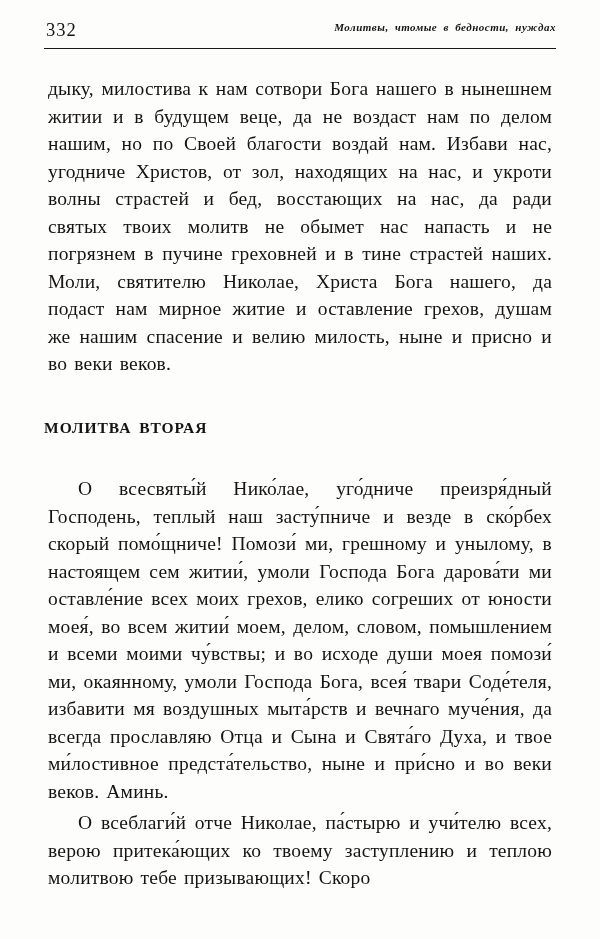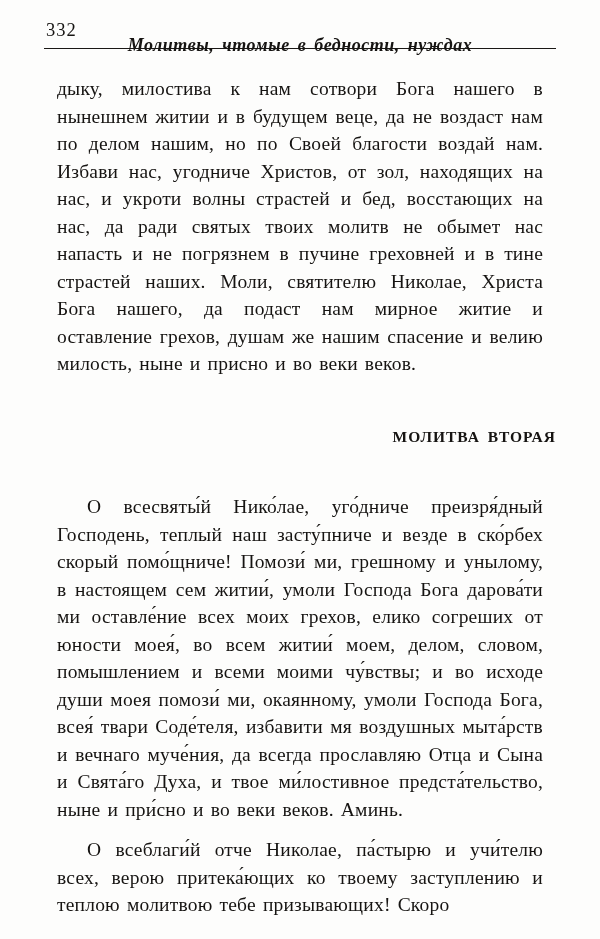--- a/index.html
+++ b/index.html
@@ -28,51 +28,51 @@
     position: absolute;
     left: 2px;
     top: 0;
     font-size: 18.5px;
     letter-spacing: 1px;
   }
   .running-title {
     position: absolute;
     left: 0;
     right: 0;
-    top: 15px;
-    text-align: center;
+    top: 1px;
+    text-align: right;
     font-style: italic;
     font-weight: bold;
-    font-size: 18px;
+    font-size: 11px;
     letter-spacing: 0.5px;
     word-spacing: 3px;
   }
   .head-rule {
     border: 0;
     border-top: 1.6px solid #1a1815;
     margin: 2px 0 0 0;
   }
   .body-text {
     margin-top: 26px;
     font-size: 19.5px;
     line-height: 27.5px;
     text-align: justify;
     letter-spacing: 0.2px;
     word-spacing: 2px;
   }
   p.prayer {
-    margin: 13px;
+    margin: 4px;
   }
   p.prayer.indented {
     text-indent: 30px;
   }
   h2.prayer-heading {
     margin: 0;
     padding: 32px 0 30px 0;
-    text-align: right;
+    text-align: left;
     font-size: 15.5px;
     font-weight: bold;
     letter-spacing: 1px;
     word-spacing: 3px;
     text-indent: 0;
   }
 </style>
 </head>
 <body>
 

